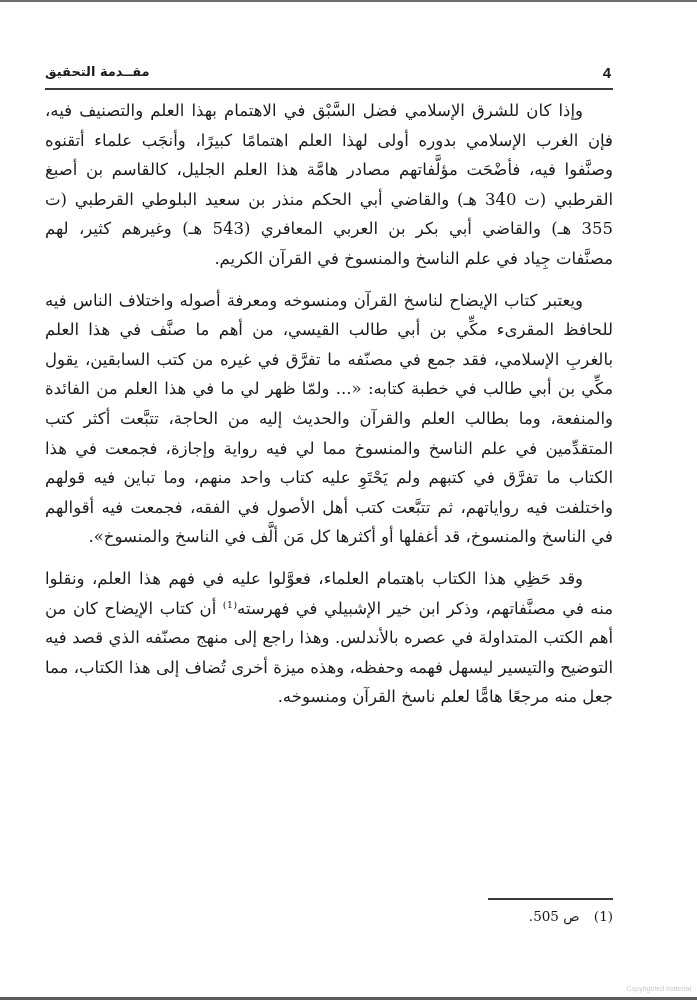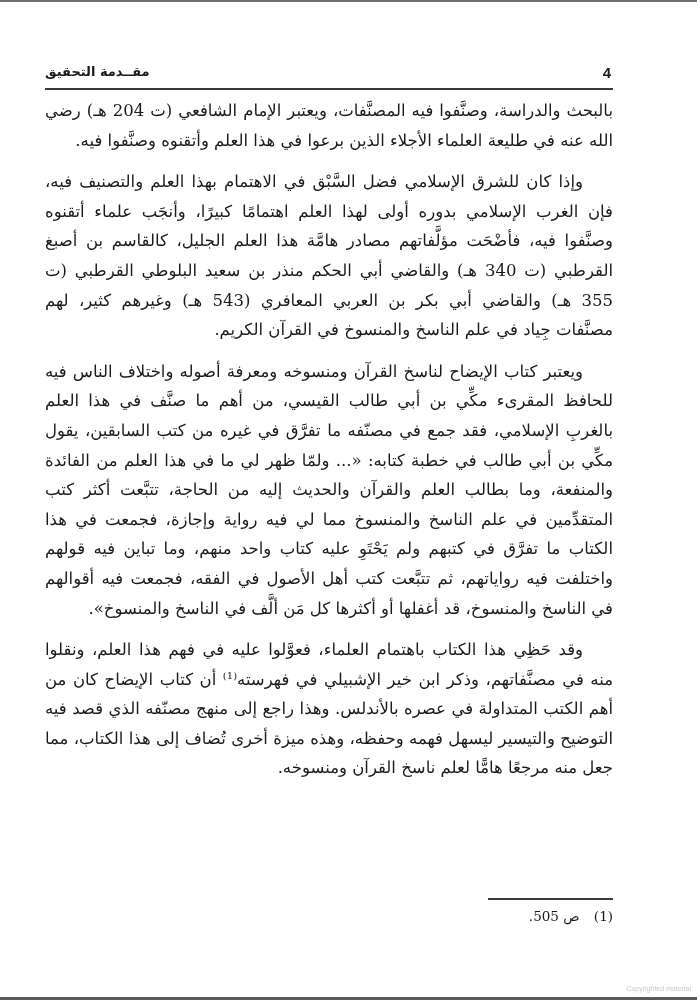--- a/index.html
+++ b/index.html
@@ -118,21 +118,20 @@
 
 <div class="top-bar"></div>
 
 <div class="running-header">
   <span class="page-number">4</span>
   <span class="header-title">مقــدمة التحقيق</span>
 </div>
 <div class="header-rule"></div>
 
 <div class="body-text">
-  <p class="cont">بالبحث والدراسة، وصنَّفوا فيه المصنَّفات، ويعتبر الإمام الشافعي (ت 204 هـ) رضي الله عنه في طليعة العلماء الأجلاء الذين برعوا في هذا العلم وأتقنوه وصنَّفوا فيه.</p>
   <p class="indent">وإذا كان للشرق الإسلامي فضل السَّبْق في الاهتمام بهذا العلم والتصنيف فيه، فإن الغرب الإسلامي بدوره أولى لهذا العلم اهتمامًا كبيرًا، وأنجَب علماء أتقنوه وصنَّفوا فيه، فأضْحَت مؤلَّفاتهم مصادر هامَّة هذا العلم الجليل، كالقاسم بن أصبغ القرطبي (ت 340 هـ) والقاضي أبي الحكم منذر بن سعيد البلوطي القرطبي (ت 355 هـ) والقاضي أبي بكر بن العربي المعافري (543 هـ) وغيرهم كثير، لهم مصنَّفات جِياد في علم الناسخ والمنسوخ في القرآن الكريم.</p>
   <p class="indent">ويعتبر كتاب الإيضاح لناسخ القرآن ومنسوخه ومعرفة أصوله واختلاف الناس فيه للحافظ المقرىء مكِّي بن أبي طالب القيسي، من أهم ما صنَّف في هذا العلم بالغربِ الإسلامي، فقد جمع في مصنّفه ما تفرَّق في غيره من كتب السابقين، يقول مكِّي بن أبي طالب في خطبة كتابه: «... ولمّا ظهر لي ما في هذا العلم من الفائدة والمنفعة، وما بطالب العلم والقرآن والحديث إليه من الحاجة، تتبَّعت أكثر كتب المتقدِّمين في علم الناسخ والمنسوخ مما لي فيه رواية وإجازة، فجمعت في هذا الكتاب ما تفرَّق في كتبهم ولم يَحْتَوِ عليه كتاب واحد منهم، وما تباين فيه قولهم واختلفت فيه رواياتهم، ثم تتبَّعت كتب أهل الأصول في الفقه، فجمعت فيه أقوالهم في الناسخ والمنسوخ، قد أغفلها أو أكثرها كل مَن ألَّف في الناسخ والمنسوخ».</p>
   <p class="indent"><span>وقد حَظِي هذا الكتاب باهتمام العلماء، فعوَّلوا عليه في فهم هذا العلم، ونقلوا منه في مصنَّفاتهم، وذكر ابن خير الإشبيلي في فهرسته</span><sup class="fn-ref">(1)</sup><span> أن كتاب الإيضاح كان من أهم الكتب المتداولة في عصره بالأندلس. وهذا راجع إلى منهج مصنّفه الذي قصد فيه التوضيح والتيسير ليسهل فهمه وحفظه، وهذه ميزة أخرى تُضاف إلى هذا الكتاب، مما جعل منه مرجعًا هامًّا لعلم ناسخ القرآن ومنسوخه.</span></p>
 </div>
 
 <div class="footnote-rule"></div>
 <div class="footnote">
   <span class="fn-num">(1)</span>
   <span>ص 505.</span>
 </div>

